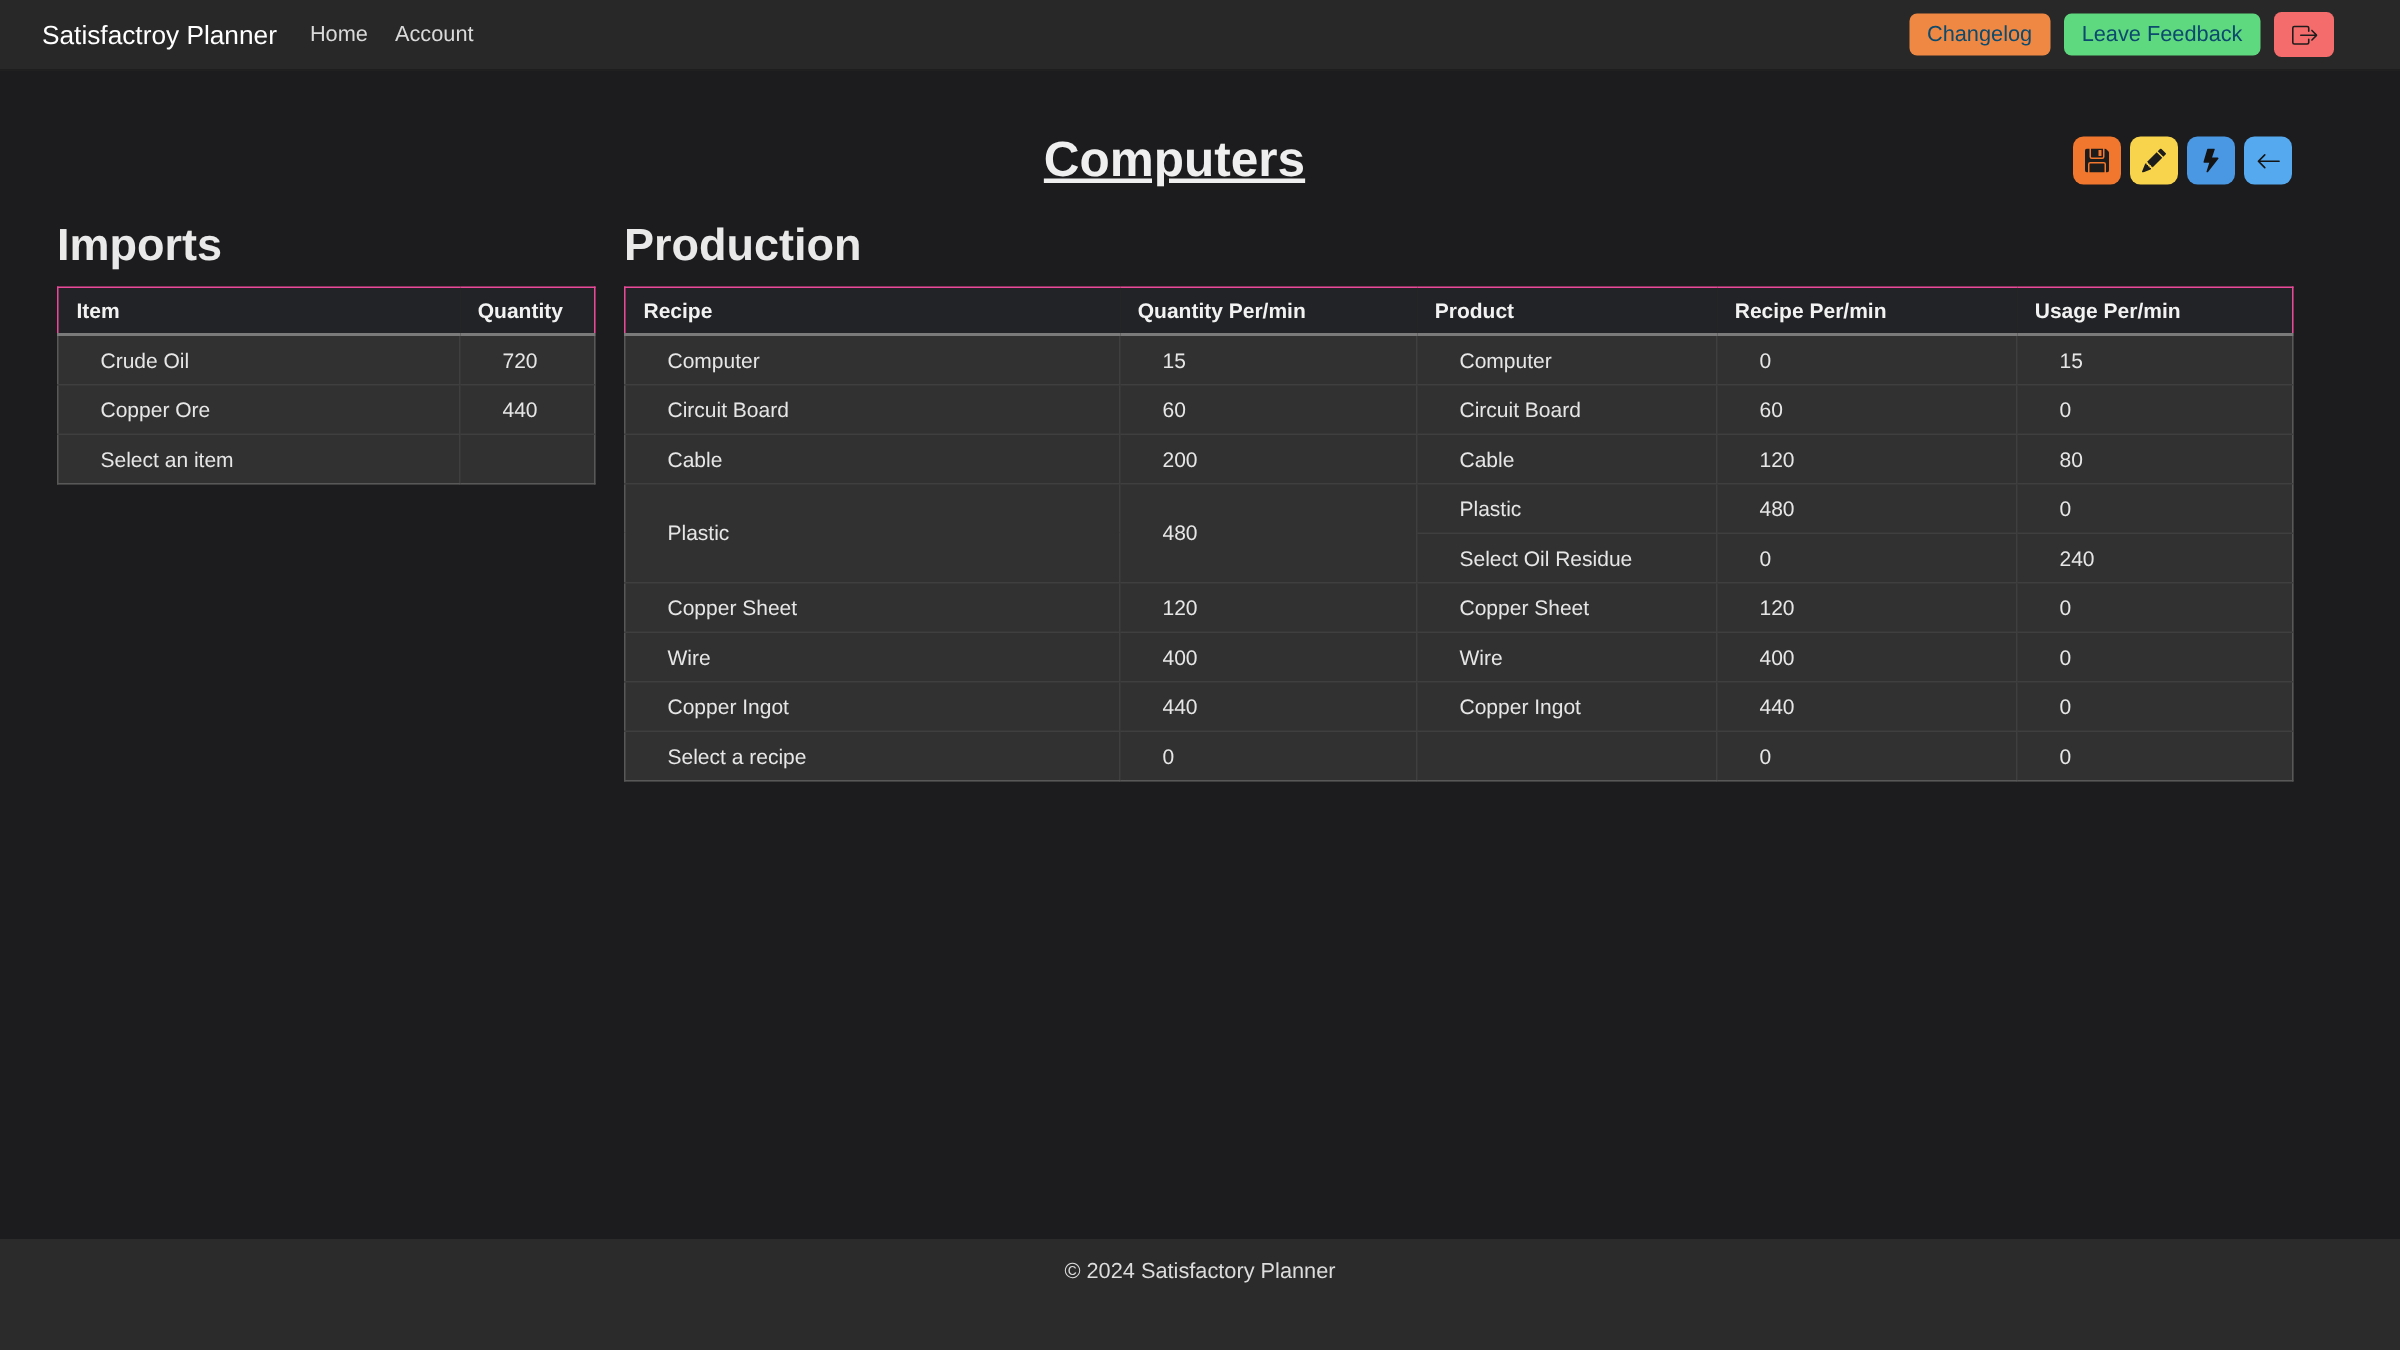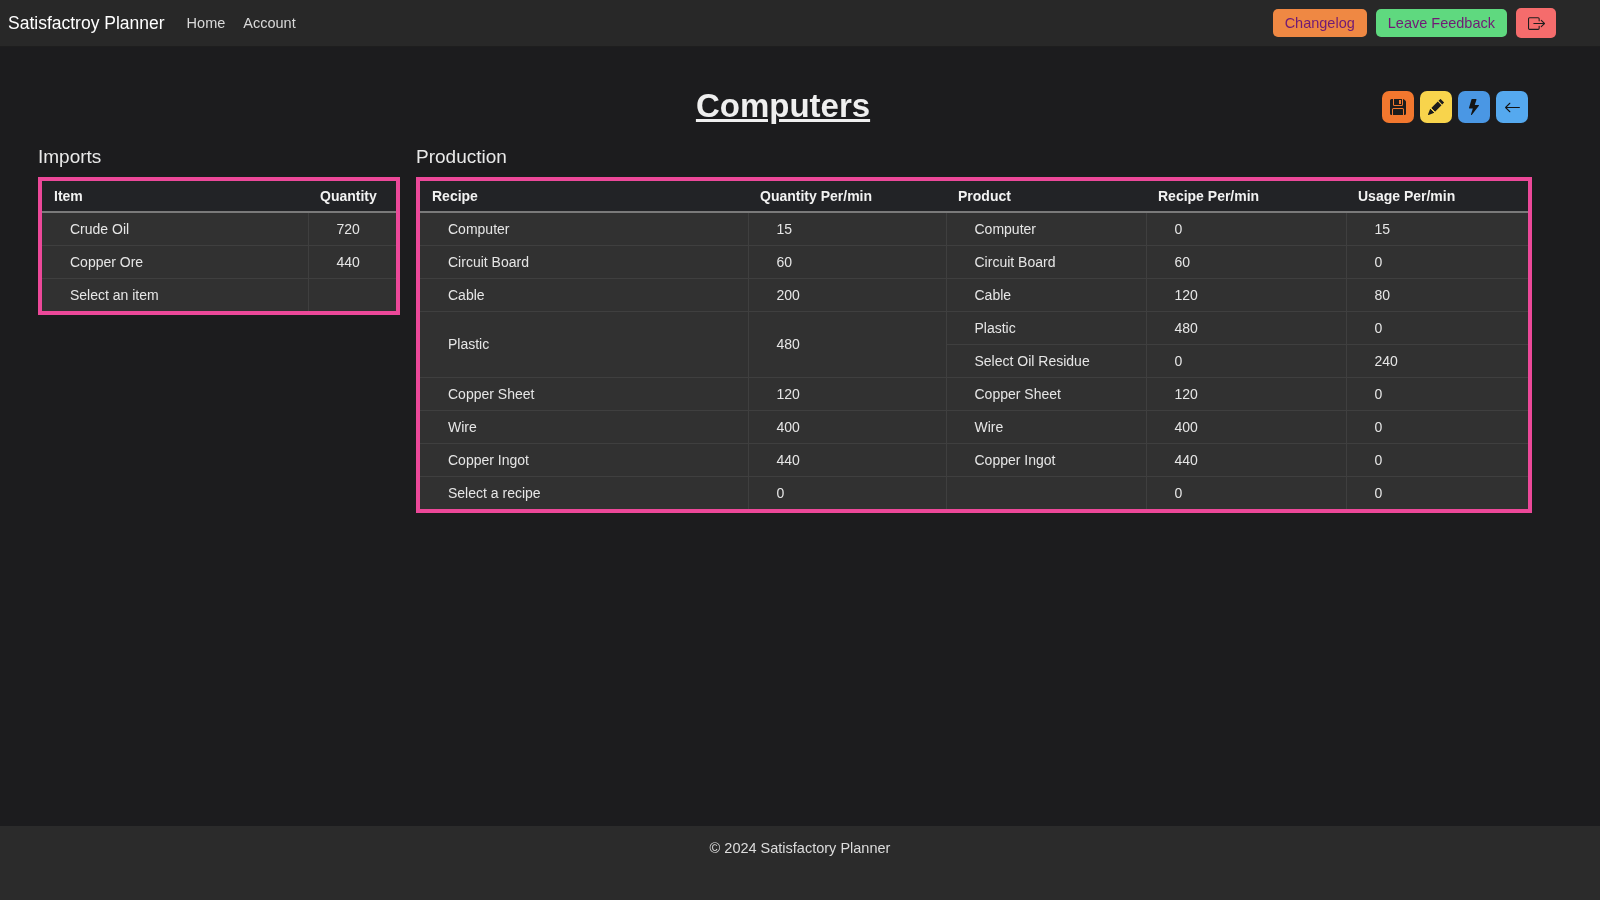--- a/index.html
+++ b/index.html
@@ -10,42 +10,42 @@
     color: #dee2e6;
   }
 
   
   .navbar {
     height: 47px;
     background: #282828;
     border-bottom: 1px solid #1e1e1e;
     display: flex;
     align-items: center;
-    padding: 0 44px 0 8px;
+    padding: 0 44px 0 28px;
   }
   .brand {
     color: #ffffff;
     font-size: 17.5px;
     margin-right: 22px;
     cursor: pointer;
     white-space: nowrap;
   }
   .nav-link {
     color: #d9d9d9;
     font-size: 14.5px;
     margin-right: 18px;
     cursor: pointer;
   }
   .nav-spacer { flex: 1; }
   .nav-btn {
     border: none;
     border-radius: 5px;
     font-family: inherit;
     font-size: 14.5px;
-    color: #701a75;
+    color: #0c4a6e;
     padding: 6px 12px;
     margin-left: 9px;
     cursor: pointer;
     display: inline-flex;
     align-items: center;
     justify-content: center;
   }
   .btn-changelog { background: #ef8843; }
   .btn-feedback  { background: #5fd97f; }
   .btn-logout    { background: #f56c6c; width: 40px; height: 30px; }
@@ -90,34 +90,34 @@
   .tool-btn svg { display: block; }
   .btn-save  { background: #f2772e; }
   .btn-edit  { background: #f8d44c; }
   .btn-bolt  { background: #4a97e4; }
   .btn-back  { background: #55a9ef; }
 
   .sections { display: flex; margin-top: 8px; }
   .imports-col   { width: 358px; margin-right: 20px; flex: none; }
   .production-col{ flex: 1; }
   .section-heading {
-    font-size: 19px;
-    font-weight: 400;
+    font-size: 30px;
+    font-weight: 700;
     color: #e9e9e9;
     margin-bottom: 8px;
     line-height: 1.25;
   }
 
   
   table {
     border-collapse: collapse;
     table-layout: fixed;
     width: 100%;
     background: #313131;
-    border: 4px solid #ec4899;
+    border: 1px solid #ec4899;
     font-size: 14px;
     color: #e6e6e6;
   }
   thead th {
     background: #222326;
     text-align: left;
     font-weight: 700;
     padding: 7px 12px;
     border-bottom: 2px solid #7a7a7a;
     color: #f2f2f2;

